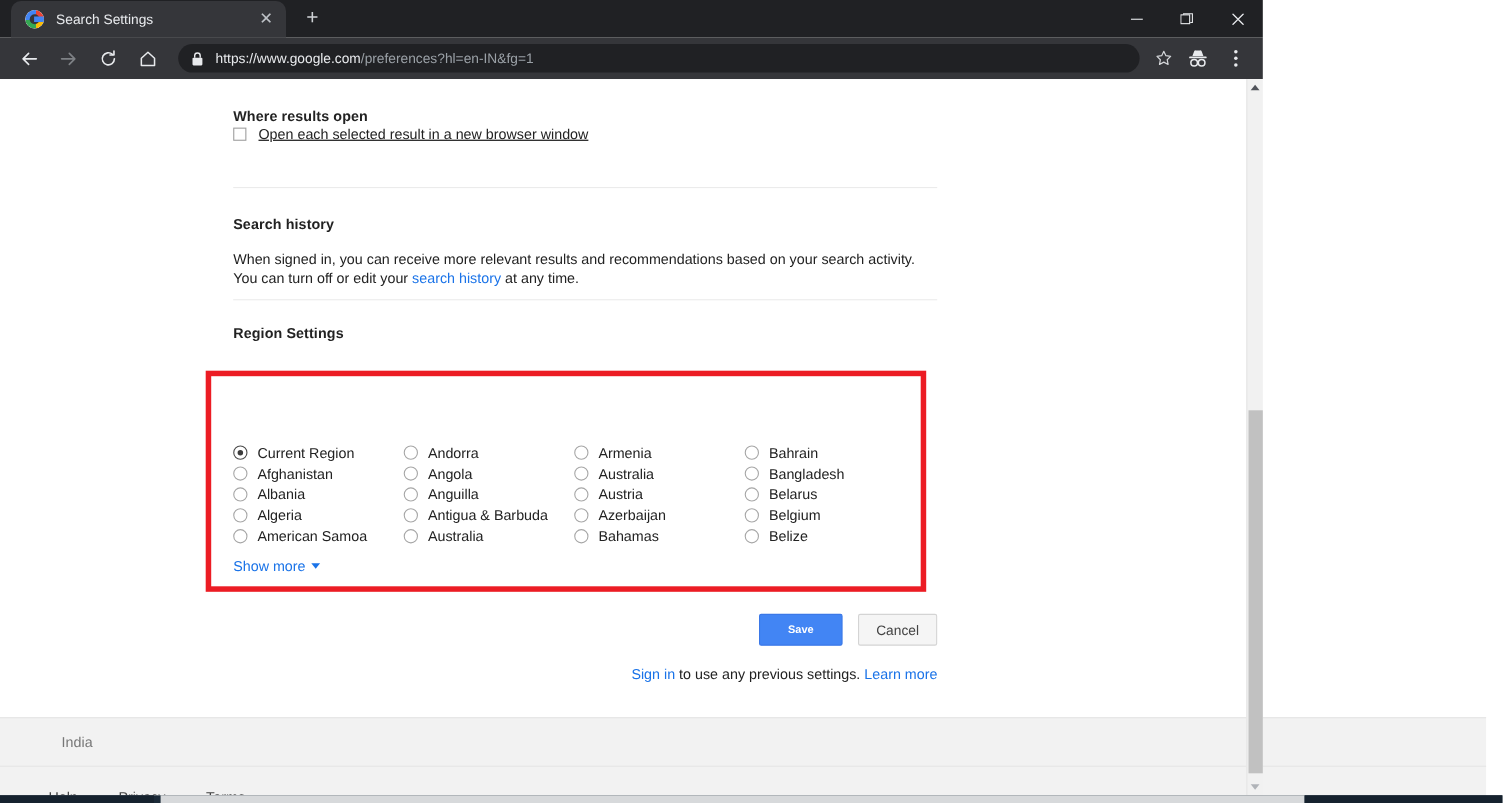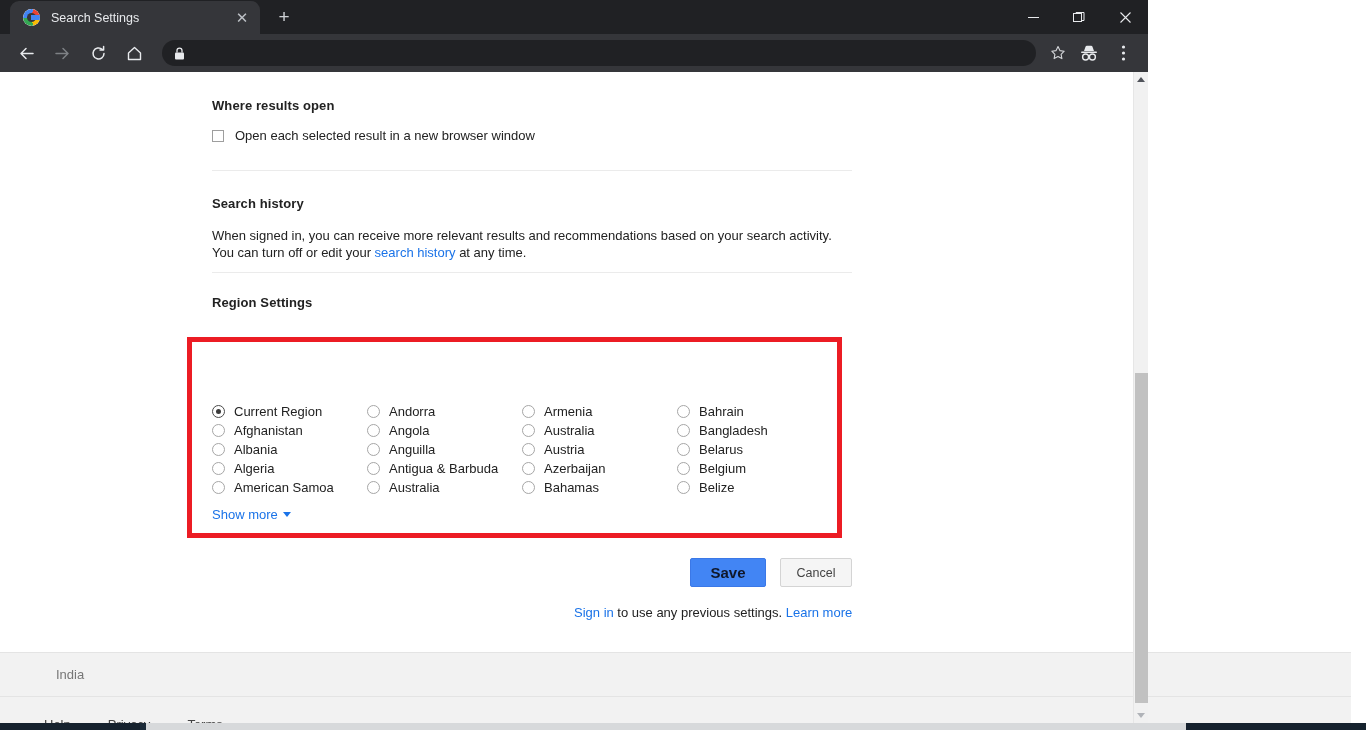--- a/index.html
+++ b/index.html
@@ -185,21 +185,21 @@
   }
 
   
   #btn-row {
     position: absolute; left: 690px; top: 486px;
     display: flex; align-items: center;
   }
   #save-button {
     width: 76px; height: 29px;
     background: #4285f4; border: 1px solid #3b78e7; border-radius: 2px;
-    color: #0f172a; font-size: 15px; font-weight: bold;
+    color: #ffffff; font-size: 10px; font-weight: bold;
     cursor: pointer; font-family: inherit; text-align: center;
   }
   #cancel-button {
     width: 72px; height: 29px; margin-left: 14px;
     background: #f5f5f5; border: 1px solid #d4d4d4; border-radius: 2px;
     color: #444; font-size: 12.5px; cursor: pointer; font-family: inherit;
   }
   #signin-line {
     position: absolute; left: 574px; top: 533px;
     font-size: 13px; color: #222;
@@ -325,20 +325,21 @@
       </svg>
     </div>
 
     <div id="omnibox">
       <span id="lock-icon">
         <svg width="11" height="13" viewBox="0 0 11 13">
           <rect x="1" y="5.5" width="9" height="7" rx="1" fill="#e8eaed"></rect>
           <path d="M3 5.5 V3.6 A2.5 2.5 0 0 1 8 3.6 V5.5" fill="none" stroke="#e8eaed" stroke-width="1.3"></path>
         </svg>
       </span>
+      <span id="url-text"><span class="url-strong">https://www.google.com</span><span>/preferences?hl=en-IN&amp;fg=1</span></span>
     </div>
 
     <div id="star-btn">
       <svg width="16" height="16" viewBox="0 0 16 16">
         <path d="M8 1.6 L9.9 5.6 L14.2 6.2 L11.1 9.3 L11.9 13.6 L8 11.5 L4.1 13.6 L4.9 9.3 L1.8 6.2 L6.1 5.6 Z" fill="none" stroke="#d4d6d9" stroke-width="1.1" stroke-linejoin="round"></path>
       </svg>
     </div>
 
     <div class="tb-icon">
       <svg width="22" height="18" viewBox="0 0 22 18">
@@ -359,21 +360,21 @@
     </div>
   </div>
 
   <div id="viewport">
     <div id="page-content">
 
       <div class="sec" style="top:26px;">
         <div class="sec-title">Where results open</div>
       </div>
 
-      <div class="sec" style="top:56px;">
+      <div class="sec" style="top:42px;text-decoration:underline;">
         <div class="cb-row">
           <span class="cb-box"></span>
           <span class="cb-label">Open each selected result in a new browser window</span>
         </div>
       </div>
 
       <div class="divider" style="top:98px;"></div>
 
       <div class="sec" style="top:124px;">
         <div class="sec-title">Search history</div>

